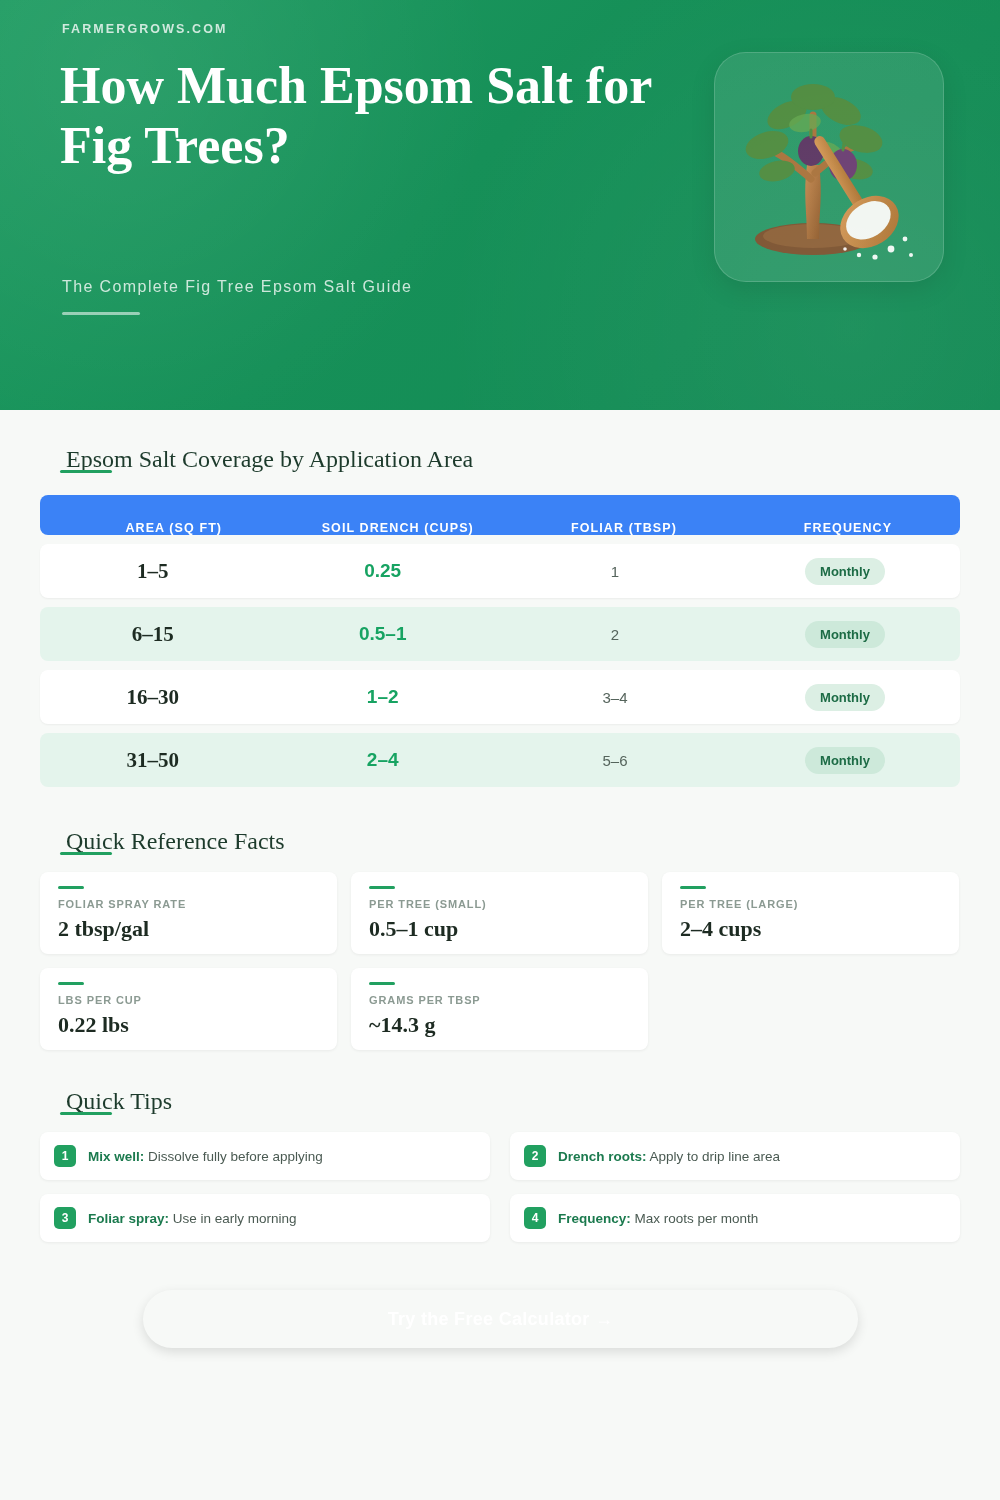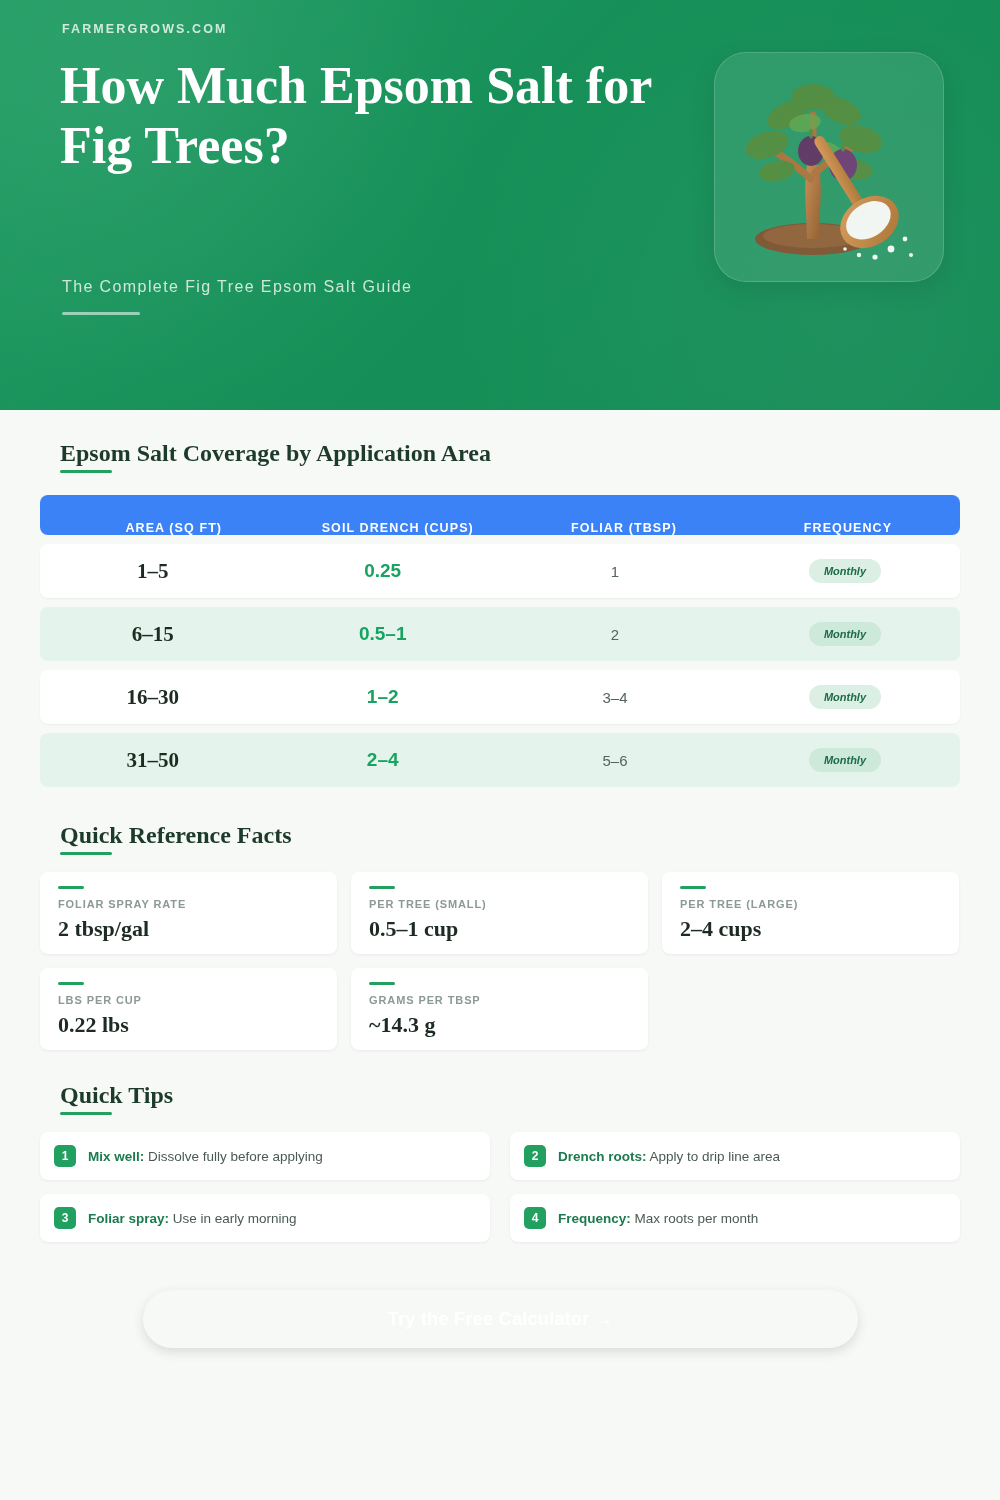--- a/index.html
+++ b/index.html
@@ -90,24 +90,24 @@
   .hero-card svg { display: block; }
 
   
   .section-title {
     font-family: "Liberation Serif", serif;
     font-weight: bold;
     color: #17past;
   }
   h2.section-title {
     position: absolute;
-    margin: 0;
+    margin: 6px;
     font-family: "Liberation Serif", serif;
     font-size: 24px;
-    font-weight: bold;
+    font-weight: normal;
     color: #1d3b2c;
   }
   .title-rule {
     position: absolute;
     height: 3px;
     width: 52px;
     background: #21a060;
     border-radius: 2px;
   }
 
@@ -165,23 +165,22 @@
   .cell-foliar {
     font-size: 15px;
     color: #55645c;
   }
   .badge {
     display: inline-block;
     padding: 6px 15px;
     border-radius: 14px;
     background: #dcefe4;
     color: #1c6b45;
-    font-size: 11px;
-    font-weight: bold;
-    font-style: italic;
+    font-size: 13px;
+    font-weight: bold;
   }
   .trow.alt .badge { background: #cde9da; }
 
   
   .facts {
     position: absolute;
     left: 40px;
     top: 872px;
     width: 920px;
     display: flex;

